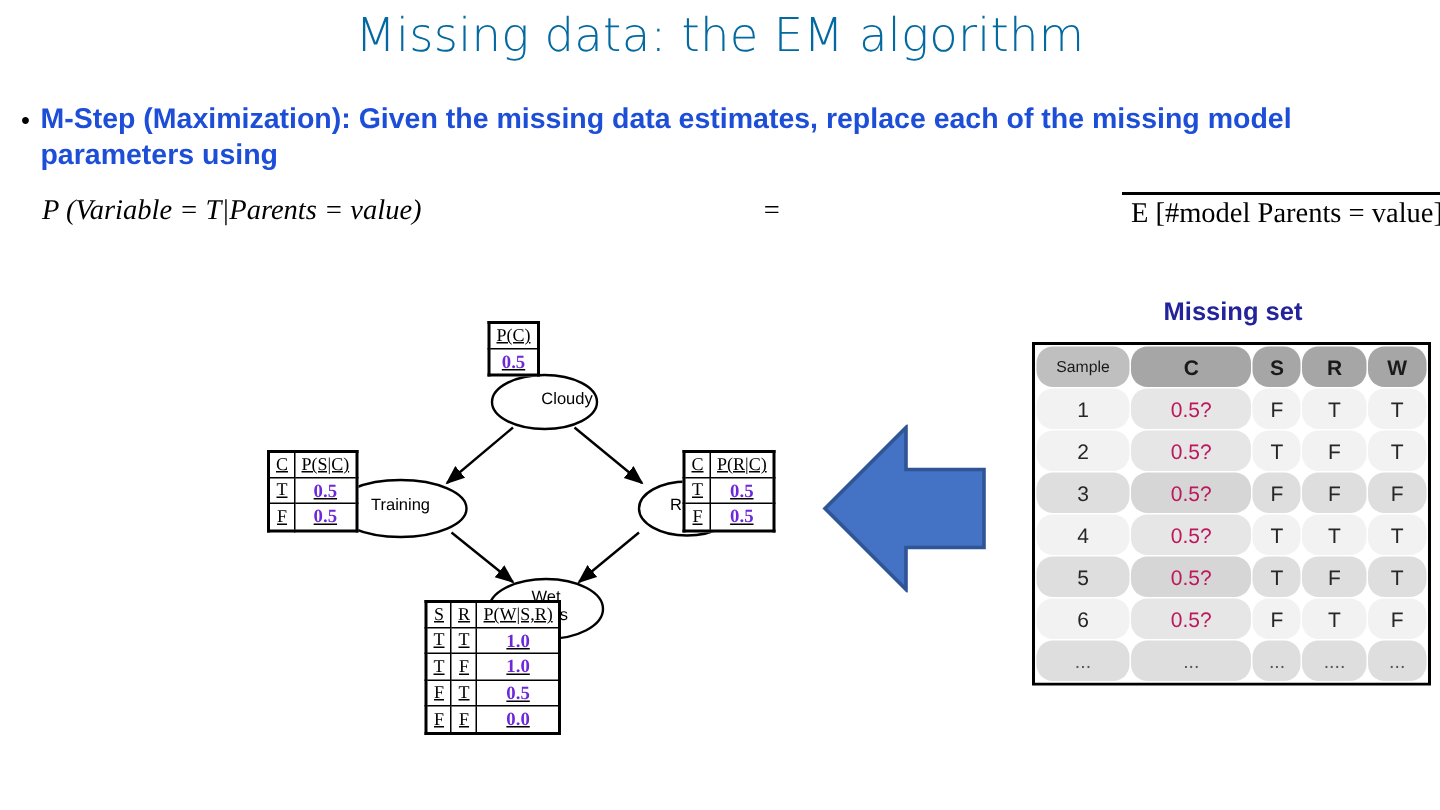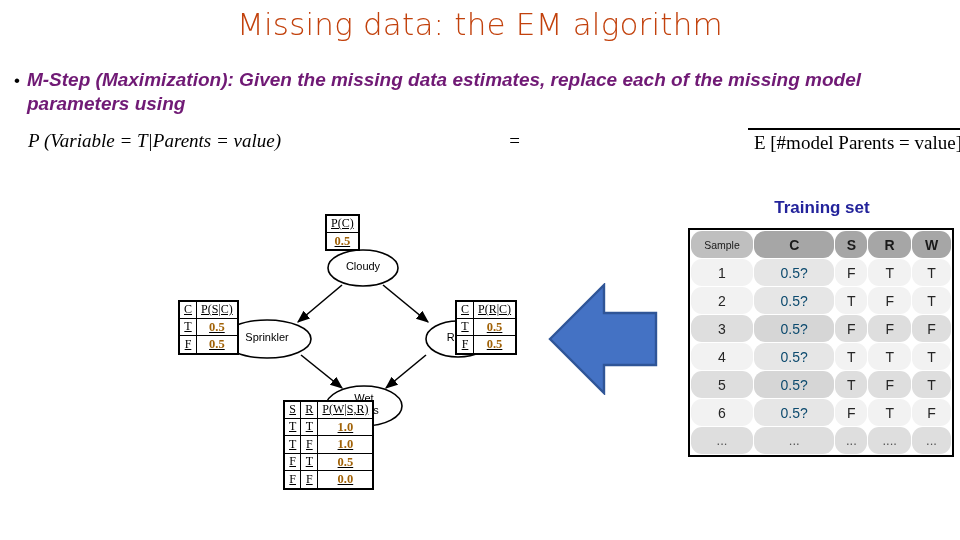--- a/index.html
+++ b/index.html
@@ -19,21 +19,21 @@
   
   .slide-title {
     position: absolute;
     left: 0; top: 6px;
     width: 960px;
     text-align: center;
     font-family: "DejaVu Sans", sans-serif;
     font-weight: 300;
     font-size: 31px;
     letter-spacing: 0.2px;
-    color: #c2410c;
+    color: #0369a1;
     white-space: nowrap;
   }
 
   
   .bullet-block {
     position: absolute;
     left: 10px; top: 68px;
     width: 930px;
     display: flex;
     align-items: flex-start;
@@ -42,23 +42,22 @@
     font-size: 17px;
     line-height: 1.25;
     margin: 2px 7px 0 4px;
     color: #000;
   }
   .bullet-text {
     font-family: "Liberation Sans", sans-serif;
     font-weight: bold;
     font-size: 19px;
     line-height: 1.28;
-    color: #701a75;
+    color: #1d4ed8;
     max-width: 890px;
-    font-style: italic;
   }
 
   
   .formula {
     position: absolute;
     left: 28px; top: 128px;
     width: 940px;
     display: flex;
     align-items: center;
     font-family: "Liberation Serif", serif;
@@ -101,21 +100,21 @@
   }
   .cpt td {
     border: 1px solid #000;
     padding: 0px 4px;
     text-align: center;
     white-space: nowrap;
     line-height: 1.32;
   }
   .cpt td.hdr { font-weight: normal; color:#000; }
   .cpt td.val {
-    color: #a16207;
+    color: #6d28d9;
     font-weight: bold;
     font-size: 12.5px;
   }
 
   #cpt-c  { left: 155px; top: 14px; }
   #cpt-s  { left: 8px;  top: 100px; }
   #cpt-r  { left: 285px; top: 100px; }
   #cpt-w  { left: 113px; top: 200px; }
 
   .node-label {
@@ -174,21 +173,21 @@
     background: #A6A6A6;
     font-weight: bold;
     font-size: 14px;
     color: #1a1a1a;
   }
   table.ts thead th.sample-hdr {
     font-weight: normal;
     font-size: 10.5px;
     background: #BFBFBF;
   }
-  table.ts td.c-col { color: #0c4a6e; }
+  table.ts td.c-col { color: #be185d; }
   table.ts tbody tr.odd td { background: #F2F2F2; }
   table.ts tbody tr.even td { background: #DEDEDE; }
   table.ts tbody tr.odd td.c-col { background: #E6E6E6; }
   table.ts tbody tr.even td.c-col { background: #D6D6D6; }
   table.ts tbody tr.dots td { background: #DEDEDE; color:#555; font-size: 13px; }
   table.ts col.w-sample { width: 62px; }
 </style>
 </head>
 <body>
 
@@ -221,22 +220,22 @@
     <line x1="213" y1="85" x2="258" y2="122" stroke="#000" stroke-width="1.6" marker-end="url(#ah)"></line>
     <line x1="131" y1="155" x2="172" y2="188" stroke="#000" stroke-width="1.6" marker-end="url(#ah)"></line>
     <line x1="256" y1="155" x2="216" y2="188" stroke="#000" stroke-width="1.6" marker-end="url(#ah)"></line>
 
     <ellipse cx="193" cy="68" rx="35" ry="18" fill="#fff" stroke="#000" stroke-width="1.6"></ellipse>
     <ellipse cx="97" cy="139" rx="44" ry="19" fill="#fff" stroke="#000" stroke-width="1.6"></ellipse>
     <ellipse cx="288" cy="139" rx="32" ry="18" fill="#fff" stroke="#000" stroke-width="1.6"></ellipse>
     <ellipse cx="194" cy="206" rx="38" ry="20" fill="#fff" stroke="#000" stroke-width="1.6"></ellipse>
   </svg>
 
-  <div class="node-label" style="left:158px; top:61px; width:70px;">Cloudy</div>
-  <div class="node-label" style="left:57px; top:132px; width:80px;">Sprinkler</div>
+  <div class="node-label" style="left:158px; top:61px; width:70px;padding-left:15px;">Cloudy</div>
+  <div class="node-label" style="left:57px; top:132px; width:80px;">Training</div>
   <div class="node-label" style="left:258px; top:132px; width:60px;">Rain</div>
   <div class="node-label" style="left:159px; top:193px; width:70px;">
     <div>Wet</div>
     <div>Grass</div>
   </div>
 
   <table class="cpt" id="cpt-c">
     <tbody>
         <tr>
           <td class="hdr">P(C)</td>
@@ -309,21 +308,21 @@
       <td class="val">0.0</td>
     </tr>
   </tbody>
     </table>
 </div>
 
 <svg class="big-arrow" viewBox="0 0 110 112">
   <polygon points="2,56 56,2 56,30 108,30 108,82 56,82 56,110" fill="#4472C4" stroke="#2F5597" stroke-width="2.4" stroke-linejoin="miter"></polygon>
 </svg>
 
-<div class="ts-title">Training set</div>
+<div class="ts-title">Missing set</div>
 
 <div class="ts-wrap">
   <table class="ts">
     <colgroup>
         <col class="w-sample">
         <col>
         <col>
         <col>
         <col>
       </colgroup>

